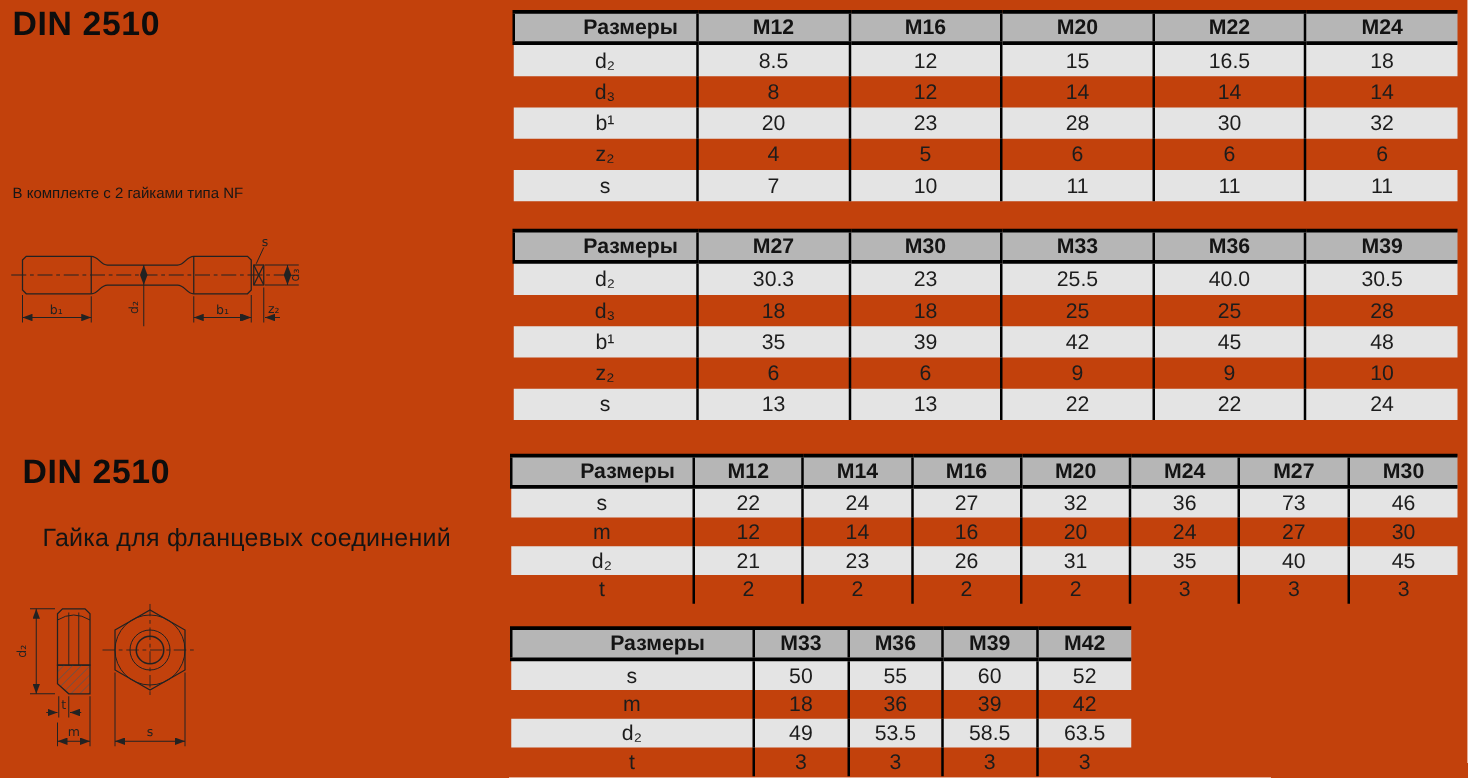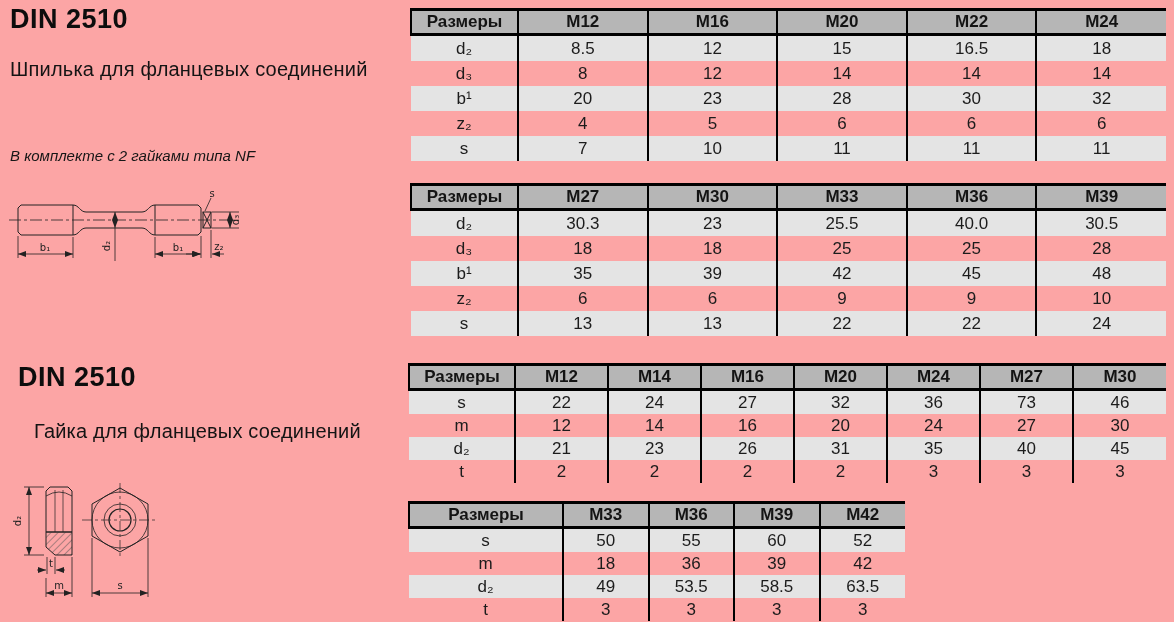--- a/index.html
+++ b/index.html
@@ -1,48 +1,47 @@
 <!DOCTYPE html>
 <html style="--table-header-bg: #b6b6b6; --table-stripe-bg: #e4e4e4; --table-border: #000000;"><head>
 <meta charset="utf-8">
 <title>DIN 2510</title>
 <style>
   html,body{margin:0;padding:0;background:#fff;}
-  .page{position:relative;width:1174px;height:622px;background:#fca5a5;overflow:hidden;
+  .page{position:relative;width:1174px;height:622px;background:#c2410c;overflow:hidden;
         font-family:"Liberation Sans",sans-serif;color:#111;}
   .abs{position:absolute;}
   .din-title{font-weight:bold;font-size:27px;letter-spacing:.5px;margin:0;color:#0d0d0d;}
   .subtitle{font-size:20px;margin:0;color:#141414;letter-spacing:.2px;}
   .note1{font-size:16px;margin:0;color:#161616;}
-  .note2{font-size:15px;margin:0;color:#161616;font-style:italic;}
+  .note2{font-size:12px;margin:0;color:#161616;}
 
   table.dintbl{border-collapse:collapse;table-layout:fixed;width:100%;}
   .dintbl th{background:var(--table-header-bg,#b6b6b6);font-weight:bold;font-size:17px;
              border-top:3px solid var(--table-border,#000);
              border-bottom:3px solid var(--table-border,#000);
              height:17px;padding:1px 0;text-align:center;color:#141414;}
   .dintbl th + th, .dintbl td + td{border-left:2px solid var(--table-border,#000);}
-  .dintbl th:first-child{border-left:2px solid var(--table-border,#000);}
+  .dintbl th:first-child{border-left:2px solid var(--table-border,#000);padding-left:40px;}
   .dintbl td{font-size:17px;text-align:center;padding:0;color:#1c1c1c;}
   .dintbl tbody tr:nth-child(odd) td{background:var(--table-stripe-bg,#e4e4e4);}
   .r25 td{height:25px;}
   .r23 td{height:23px;}
   .fc105 th:first-child{width:105px;}
   .fc104 th:first-child{width:104px;}
   .fc152 th:first-child{width:152px;}
 
   svg text{font-family:"DejaVu Sans",sans-serif;font-size:10px;fill:#222;stroke:none;}
 </style>
 </head>
 <body>
 
 <div class="page">
 
   <h1 class="abs din-title" style="left:10px;top:4px">DIN 2510</h1>
-  <p class="abs subtitle" style="left:10px;top:58px">Шпилька для фланцевых соединений</p>
   <p class="abs note2" style="left:10px;top:147px">В комплекте с 2 гайками типа NF</p>
 
   <svg class="abs" style="left:8px;top:188px" width="240" height="85" viewBox="0 0 240 85">
     <defs>
       <marker id="arrS" markerWidth="9" markerHeight="6" refX="8" refY="3" orient="auto-start-reverse" markerUnits="userSpaceOnUse">
         <path d="M0,0 L8,3 L0,6 Z" fill="#222"></path>
       </marker>
     </defs>
     <g stroke="#222" stroke-width="1" fill="none">
       <line x1="1" y1="32" x2="220" y2="32" stroke-width="0.8" stroke-dasharray="12 3 3 3"></line>

